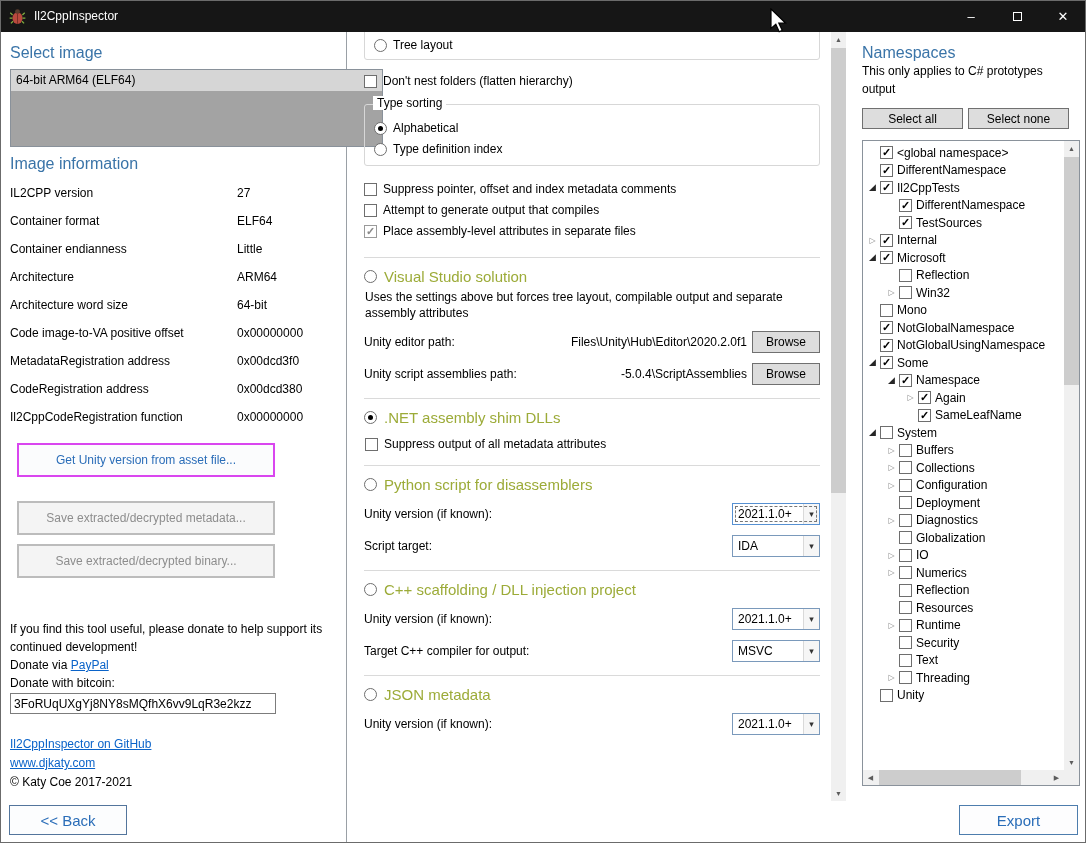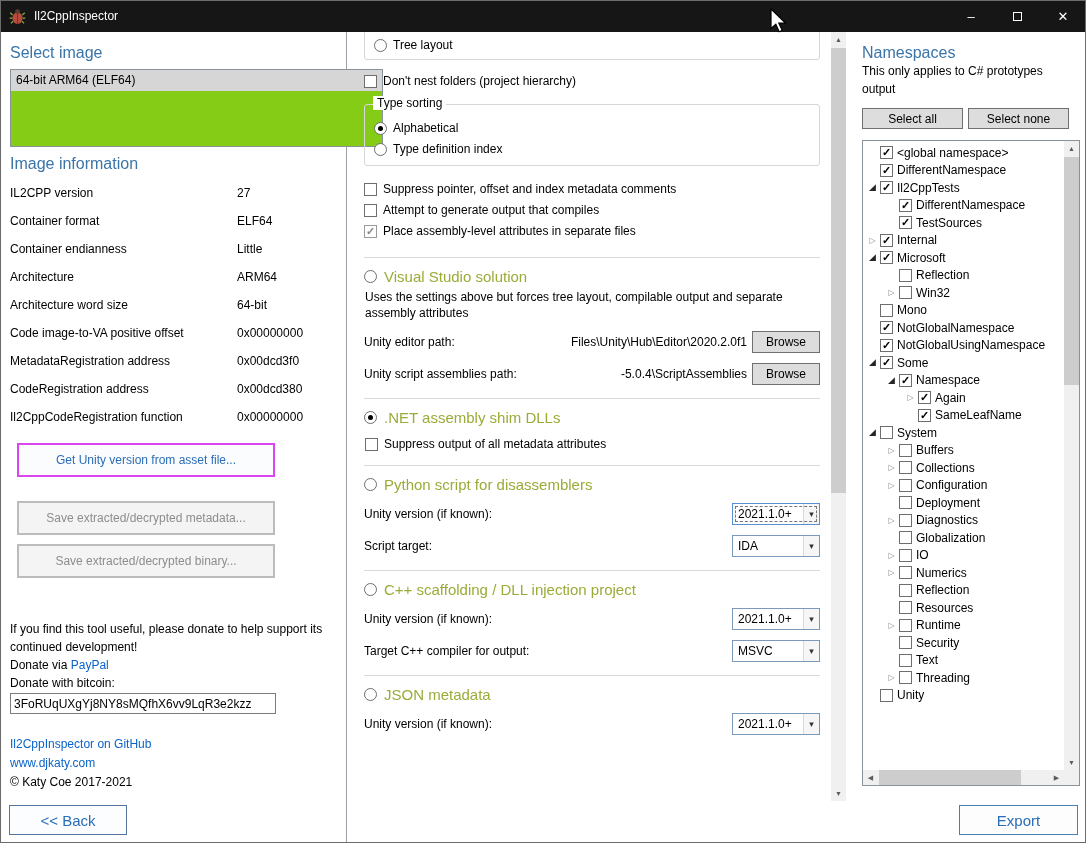--- a/index.html
+++ b/index.html
@@ -10,25 +10,25 @@
   
   .titlebar{position:absolute;left:0;top:0;width:100%;height:32px;background:#161616;display:flex;align-items:center;color:#fff;z-index:10}
   .app-icon{margin-left:9px;width:17px;height:17px;display:inline-block}
   .title{margin-left:8px;font-size:12px}
   .win-btns{margin-left:auto;display:flex;height:100%}
   .wbtn{width:46px;height:100%;display:flex;align-items:center;justify-content:center;font-size:13px;color:#fff}
   .maxbox{width:9px;height:9px;border:1px solid #fff;display:inline-block}
   .cursor{position:absolute;left:770px;top:8px;z-index:99}
 
   .heading{font-size:16px;color:#3a74a8;font-weight:400}
-  a,.link{color:#0a63c9;cursor:pointer}
+  a,.link{color:#0a63c9;text-decoration:underline;cursor:pointer}
 
   
   .panel-left{position:absolute;left:0;top:32px;width:347px;bottom:0;border-right:1px solid #9aa0a6;padding:12px 10px 0 10px}
-  .listbox{margin-top:7px;width:373px;height:78px;border:1px solid #89919a;background:#84cc16;overflow:hidden}
+  .listbox{margin-top:7px;width:373px;height:78px;border:1px solid #89919a;background:#a3a3a3;overflow:hidden}
   .lb-item{height:21px;line-height:21px;padding-left:5px;cursor:default}
   .lb-item.selected{background:#d6d6d6}
   .info-heading{margin-top:8px}
   .info-table{margin-top:12px;display:grid;grid-template-columns:227px 1fr;row-gap:11px}
   .info-label,.info-value{line-height:17px;white-space:nowrap}
   .big-btn{display:block;width:258px;height:34px;margin-left:7px;background:#fbfcfd;border:2px solid #d946ef;color:#2a6db8;font-size:12px;font-family:inherit;border-radius:0}
   .big-btn.disabled{background:#f4f4f4;border-color:#bcbcbc;color:#8d8d8d}
   .btn-unity{margin-top:17px;margin-bottom:24px}
   .btn-meta{margin-bottom:9px}
   .donate-text{margin-top:42px;width:330px;line-height:18px}
@@ -176,21 +176,21 @@
 <div class="panel-center">
   <div class="cut-group">
     <div class="ctrl-row">
       <span class="radio"></span>
       <span>Tree layout</span>
     </div>
   </div>
 
   <div class="ctrl-row" style="margin-top:13px">
     <span class="cb"></span>
-    <span>Don't nest folders (project hierarchy)</span>
+    <span>Don't nest folders (flatten hierarchy)</span>
   </div>
 
   <div class="group">
     <span class="group-legend">Type sorting</span>
     <div>
         <div class="ctrl-row">
           <span class="radio sel"></span>
           <span>Alphabetical</span>
         </div>
         <div class="ctrl-row">

